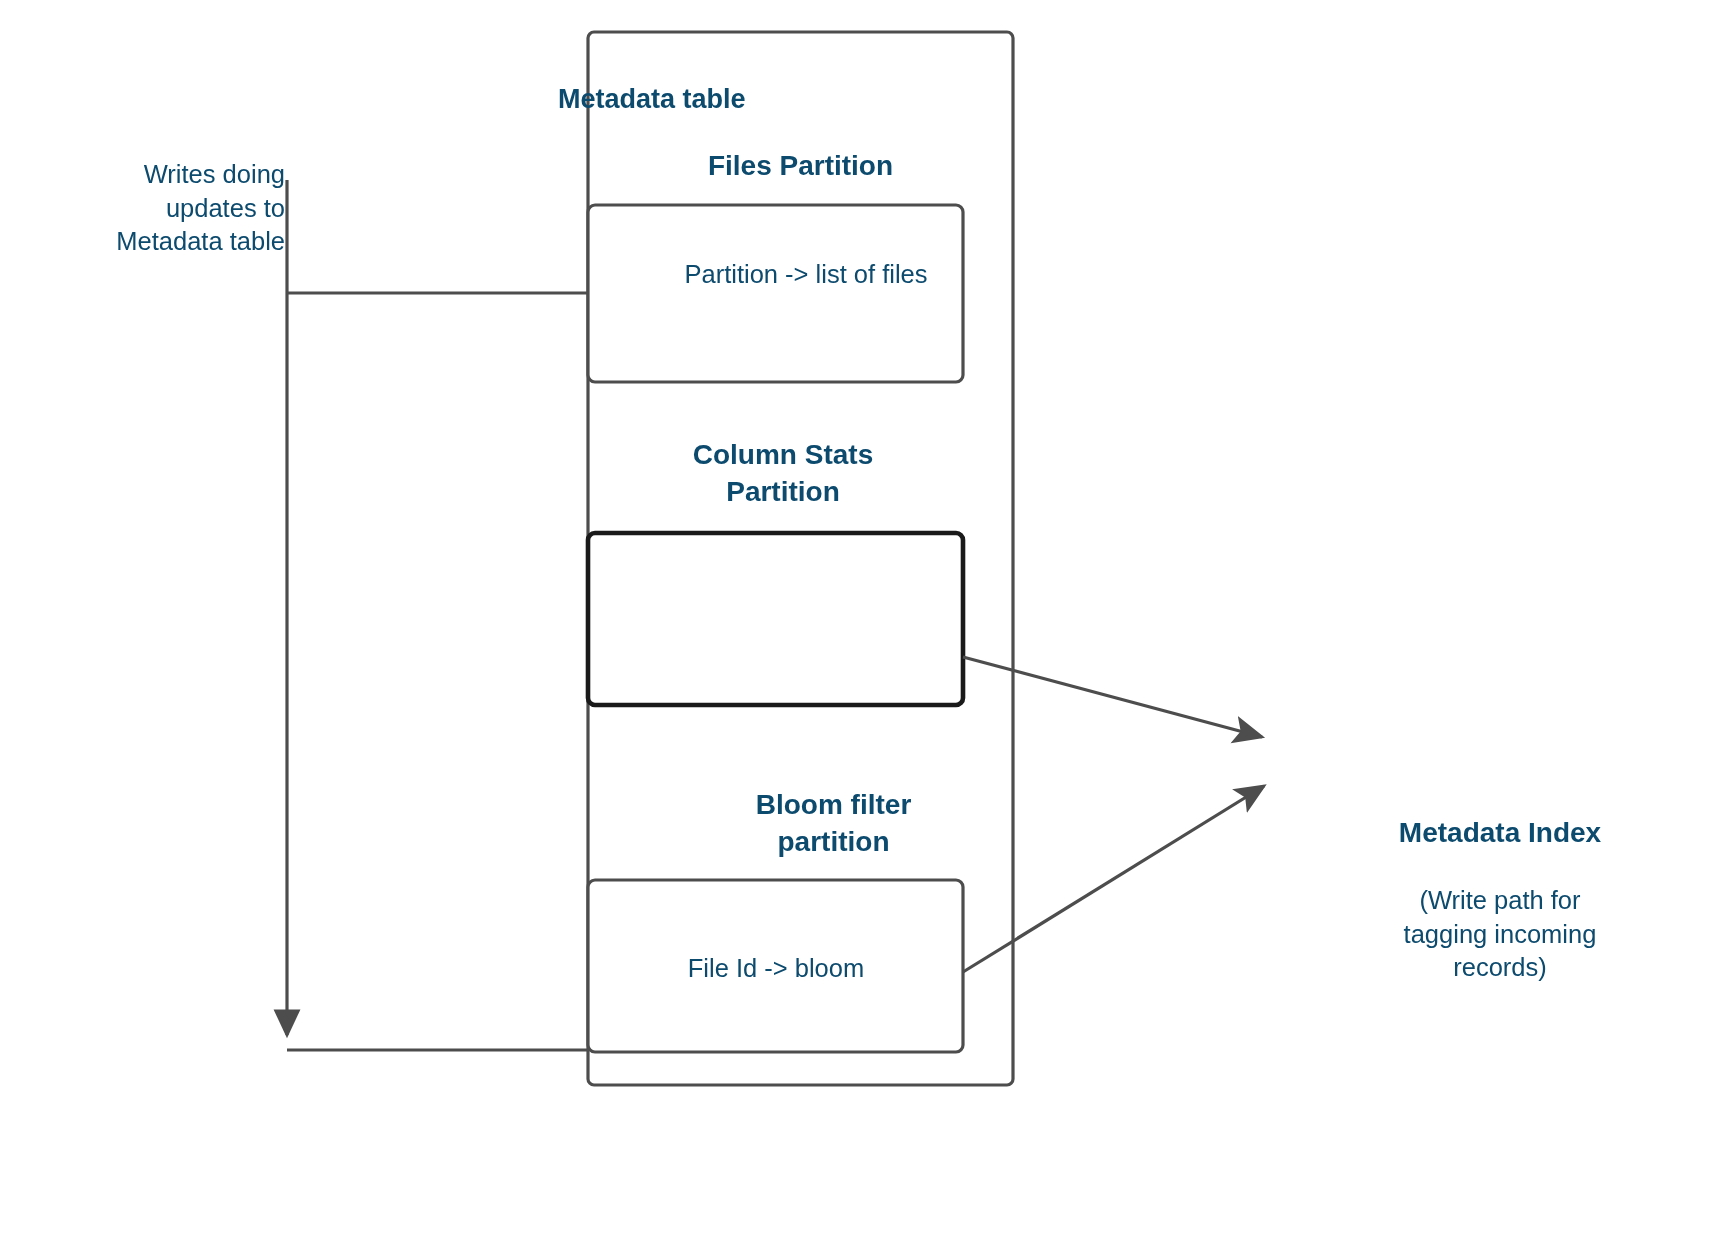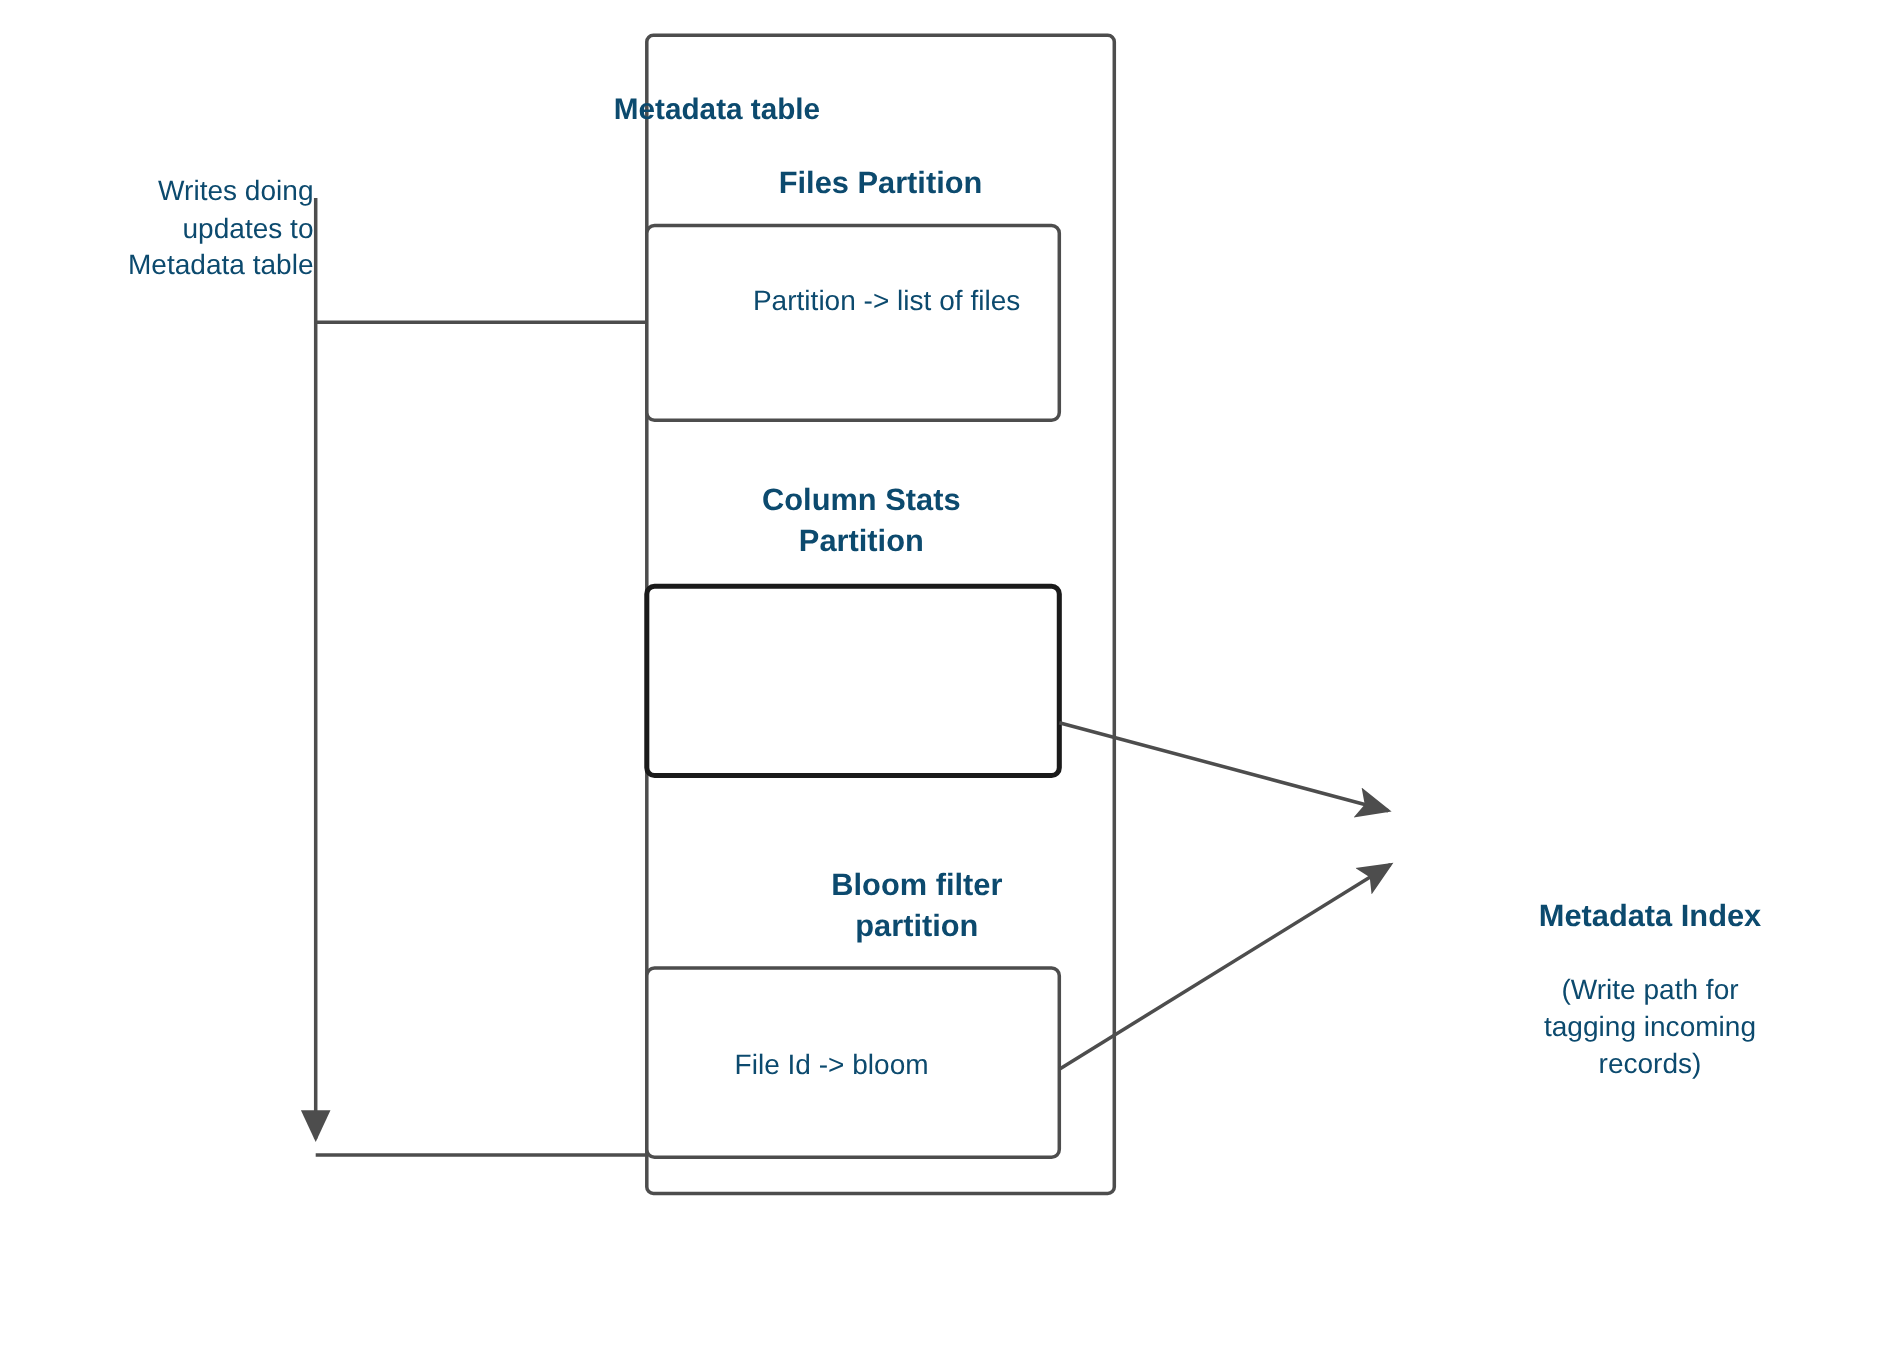--- a/index.html
+++ b/index.html
@@ -82,21 +82,21 @@
     font-size: 25.5px;
     padding-left: 44px;
   }
   #colstats-box-label {
     left: 588px;
     top: 582px;
     width: 372px;
     font-size: 25.5px;
   }
   #bloom-box-label {
-    left: 588px;
+    left: 608px;
     top: 952px;
     width: 336px;
     font-size: 25.5px;
   }
 
   
   #metadata-index-title {
     left: 1295px;
     top: 815px;
     width: 410px;

